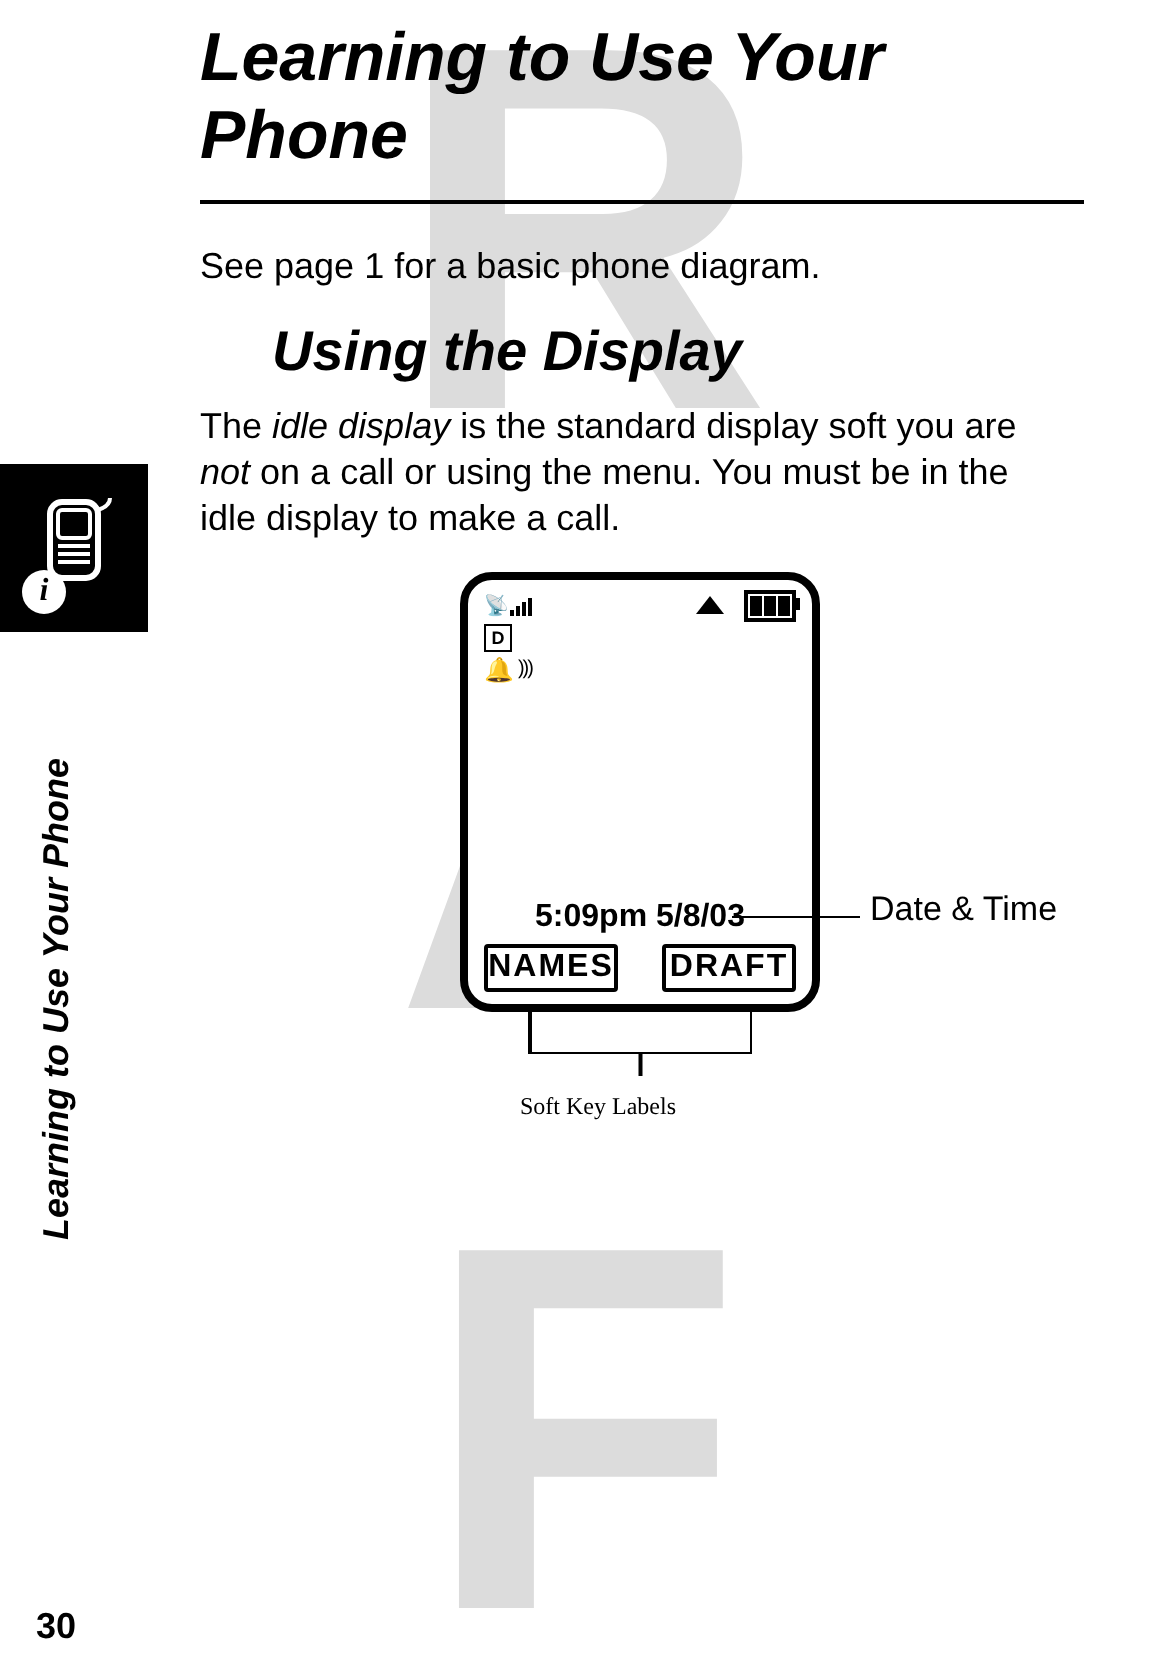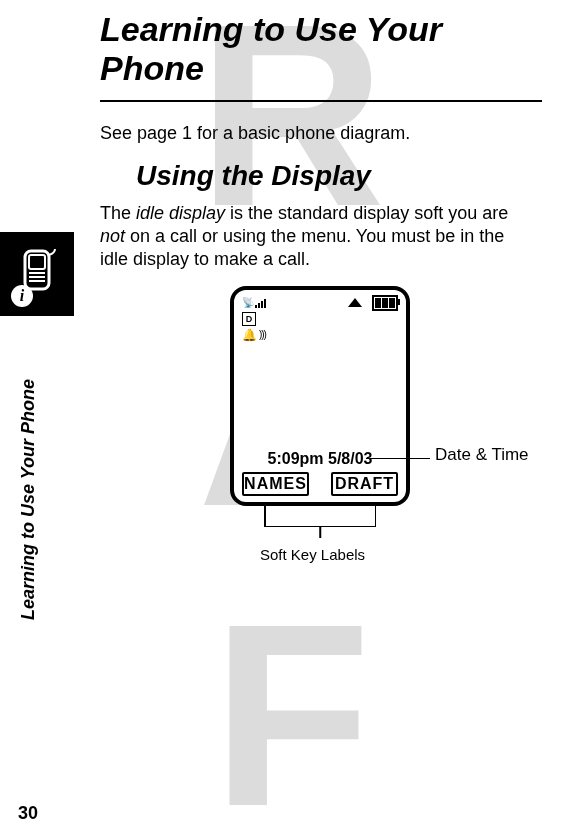--- a/index.html
+++ b/index.html
@@ -250,22 +250,22 @@
     top: 172px;
     width: 64px;
     height: 1.5px;
     background: #000;
   }
 
   .callout-softkeys {
     position: absolute;
     left: 160px;
     top: 260px;
-    font-size: 15px;
-    font-family: Liberation Sans, sans-serif;
+    font-size: 12px;
+    font-family: Liberation Serif, serif;
   }
   .bracket {
     position: absolute;
     left: 150px;
     top: 220px;
     width: 140px;
     height: 40px;
   }
   .bracket .v1, .bracket .v2, .bracket .h, .bracket .vm {
     position: absolute; background:#000;

